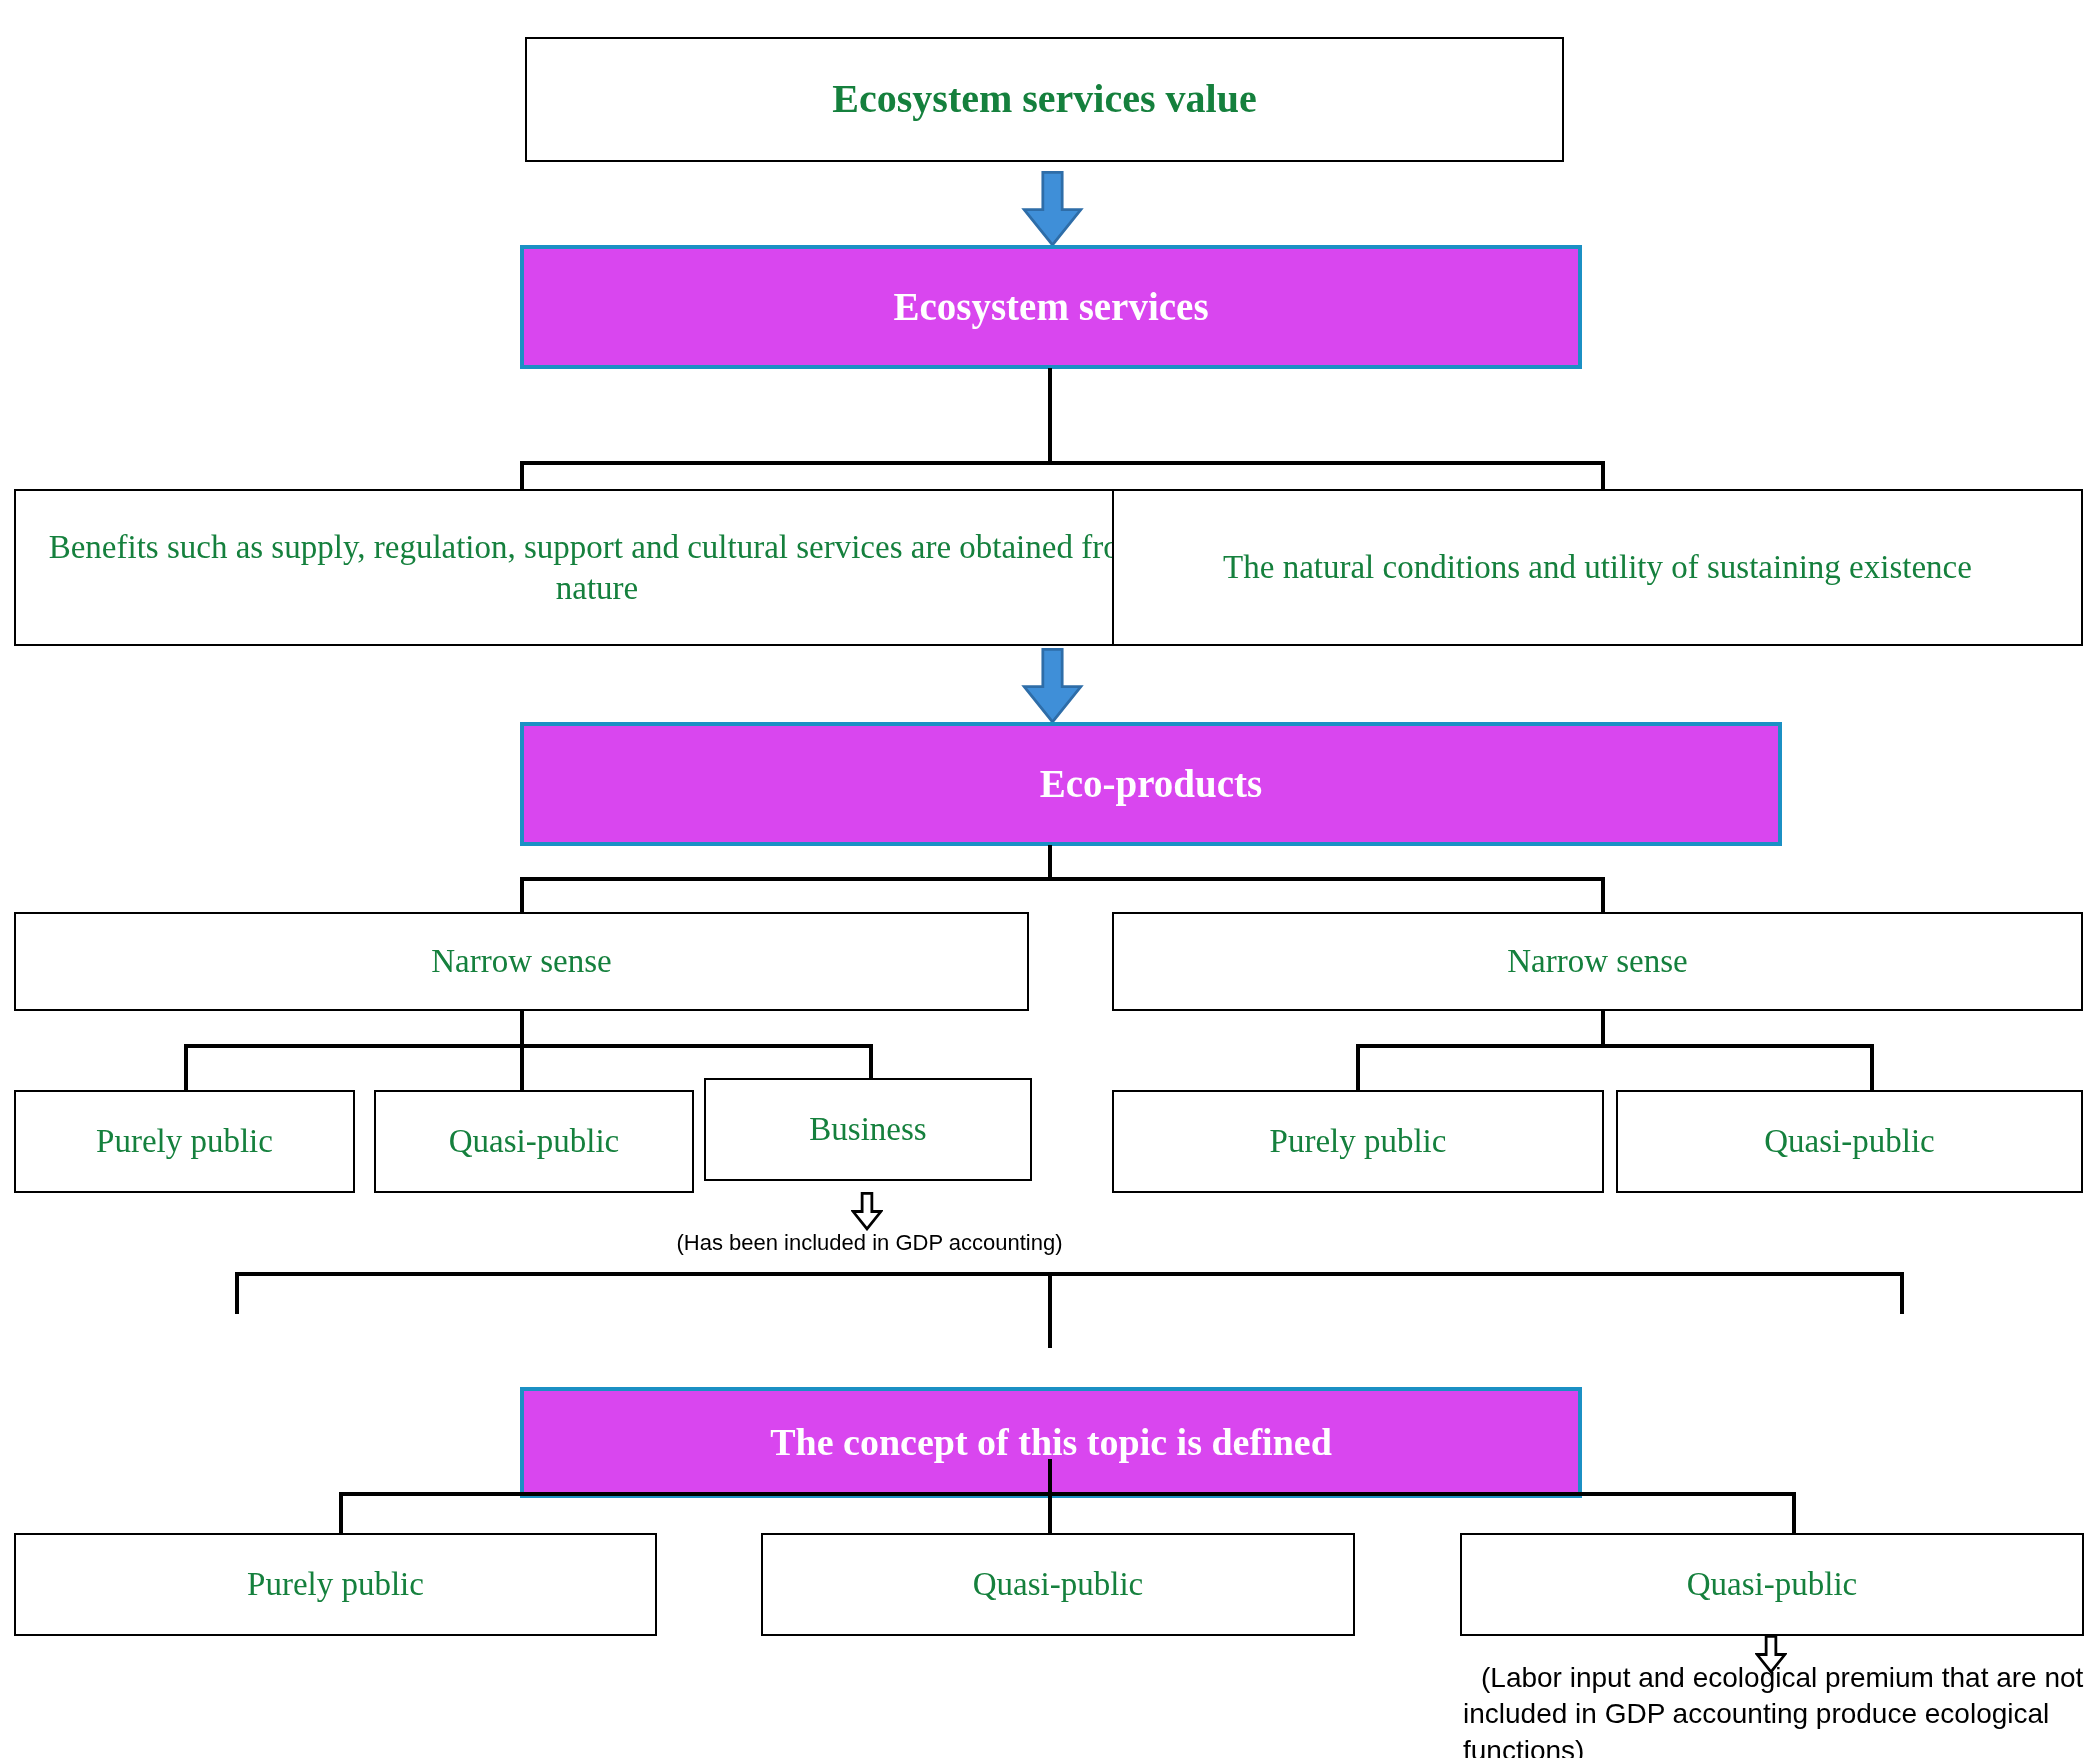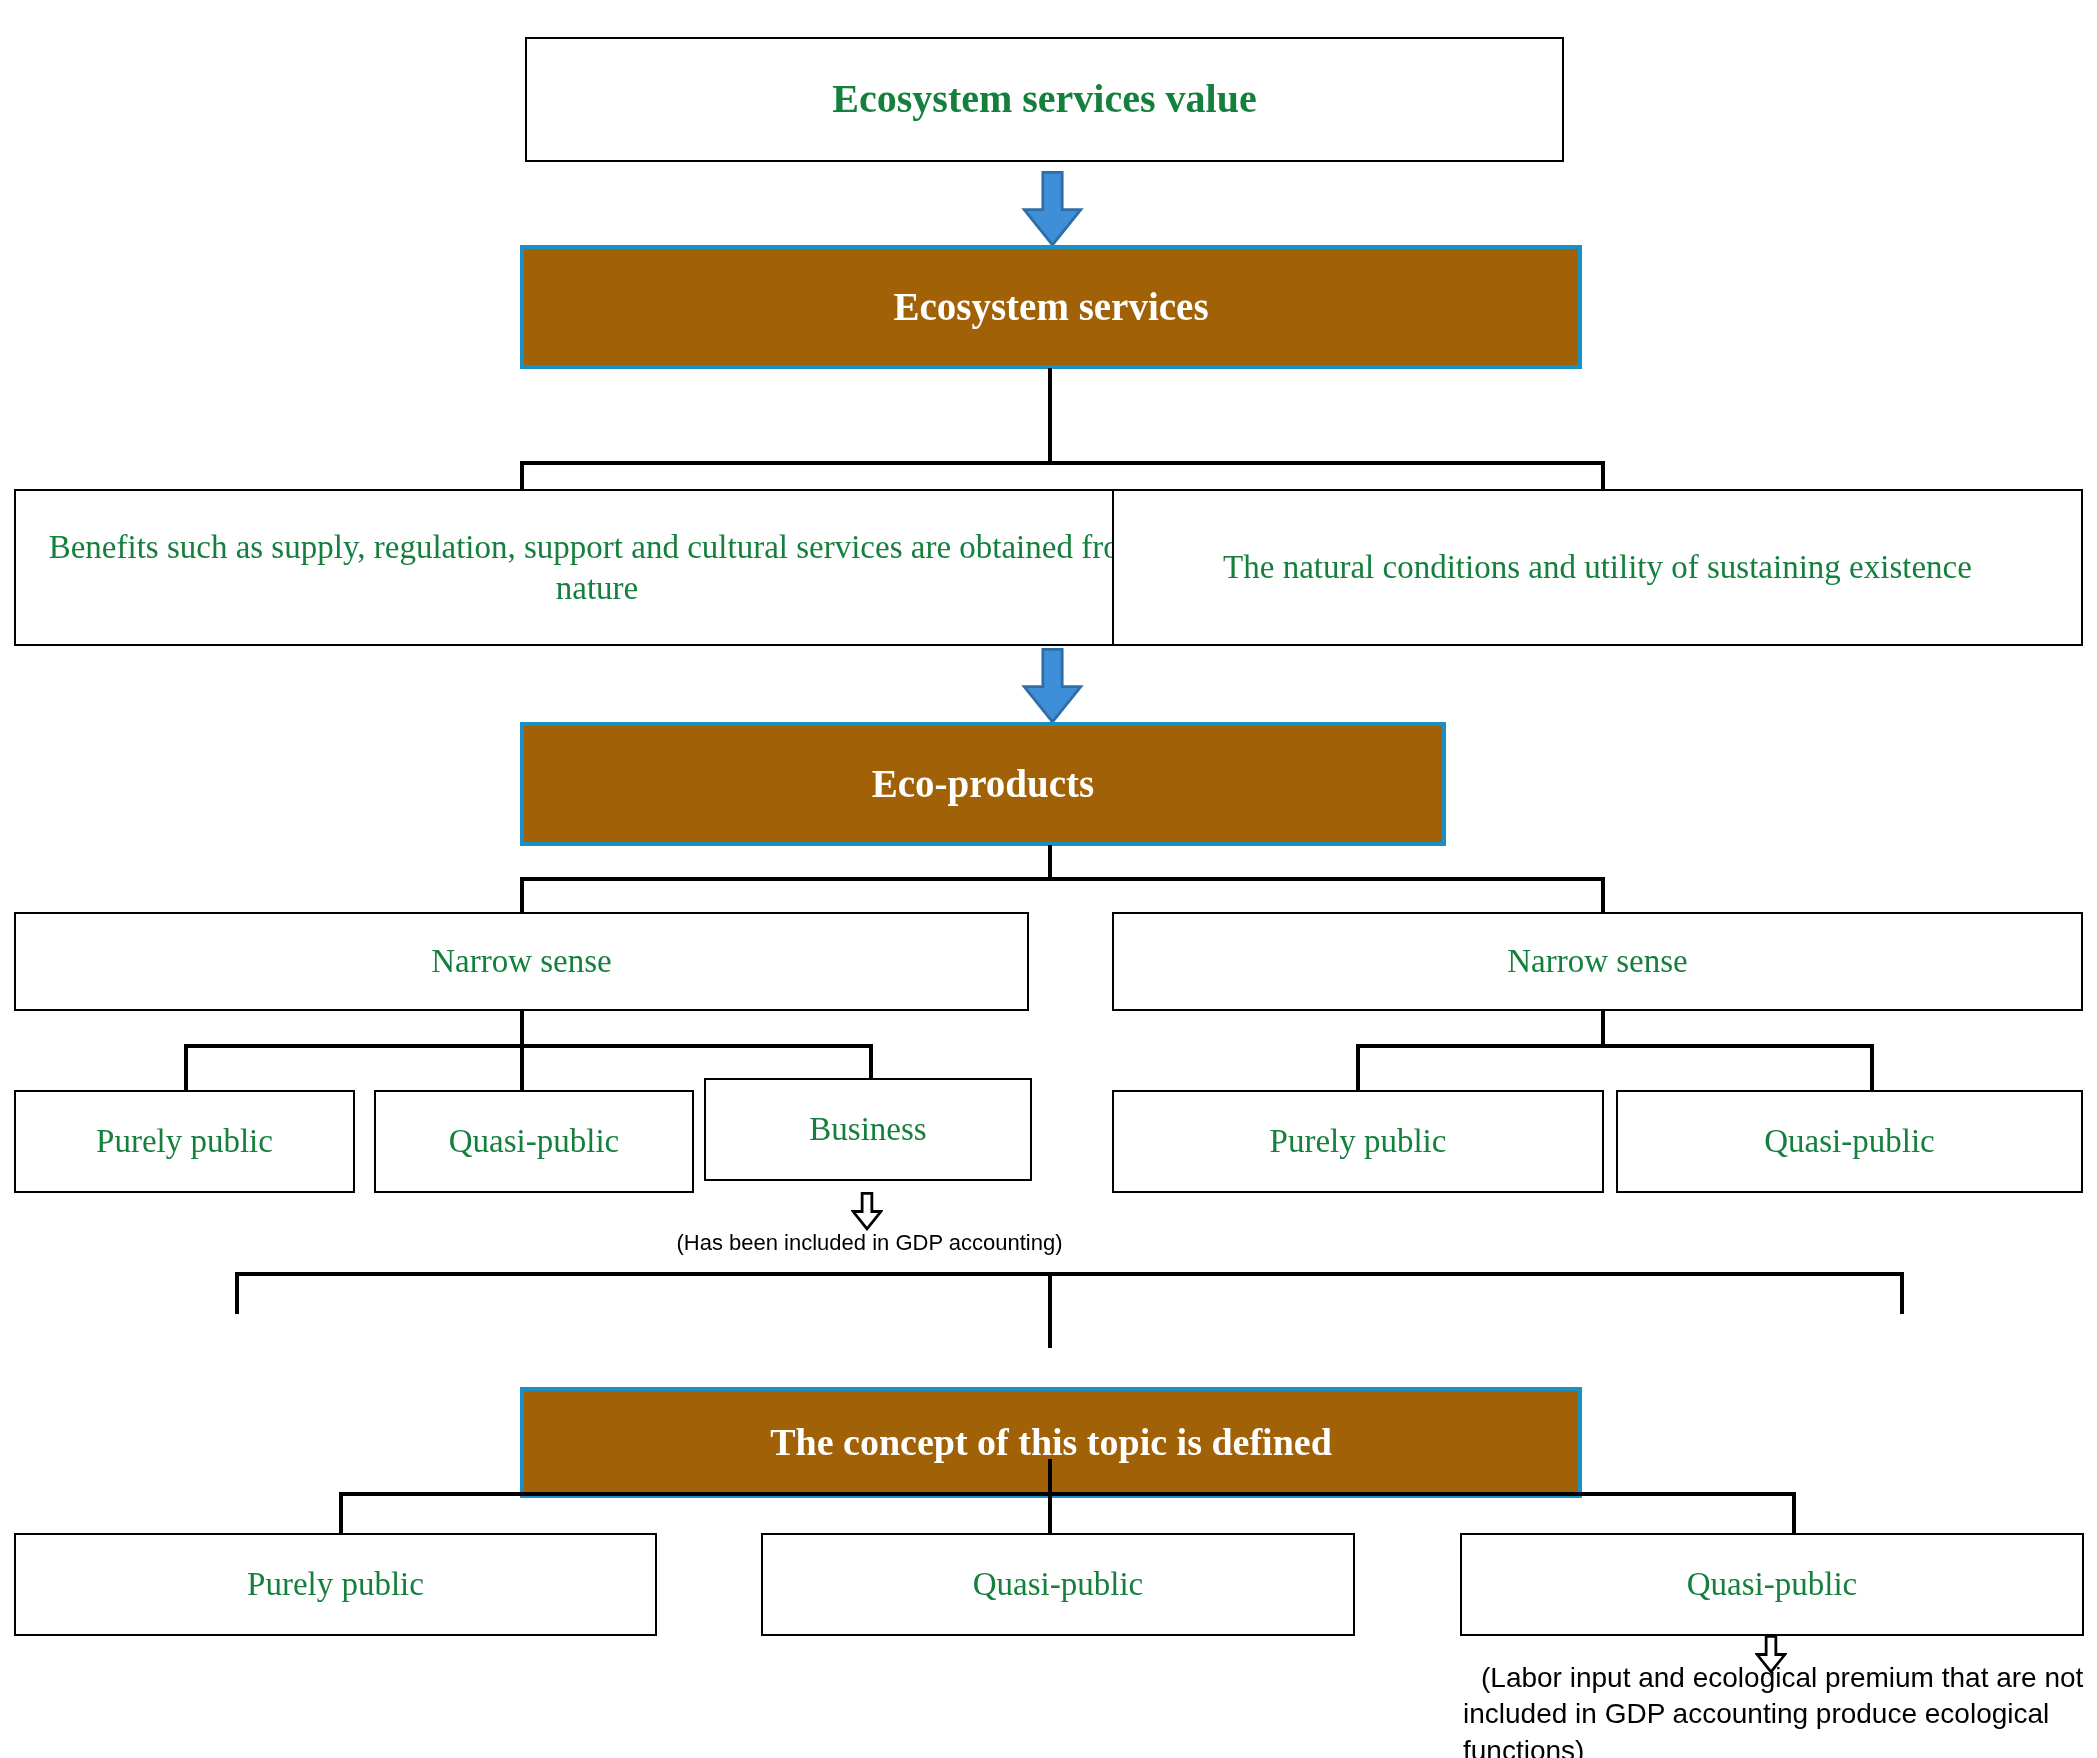--- a/index.html
+++ b/index.html
@@ -16,21 +16,21 @@
     display:flex;align-items:center;justify-content:center;
     text-align:center;
     color:#15803d;
     line-height:1.22;
     padding:2.8px 8.3px;
   }
   .node .txt{display:block;width:100%;}
 
   
   .green{
-    background:#a16207;
+    background:#d946ef;
     border:4.2px solid #1b90c4;
     display:flex;align-items:center;justify-content:center;
     text-align:right;
     color:#ffffff;
     font-weight:bold;
     line-height:1.2;
   }
 
   
   .hline{background:#000000;}
@@ -90,21 +90,21 @@
   <div class="abs node f-desc" style="left:1112px;top:489px;width:971px;height:157px;">
     <span class="txt">The natural conditions and utility of sustaining existence</span>
   </div>
 
   <div class="bluearrow" style="left:1021px;top:648px;width:63px;height:76px;">
     <svg width="63" height="76" viewBox="0 0 90 110" xmlns="http://www.w3.org/2000/svg">
       <polygon points="31,2 59,2 59,56 86,56 45,107 4,56 31,56" fill="#3f8fd8" stroke="#2e6da8" stroke-width="4" stroke-linejoin="miter"></polygon>
     </svg>
   </div>
 
-  <div class="abs green f-green-lg" style="left:520px;top:722px;width:926px;height:124px;">
+  <div class="abs green f-green-lg" style="left:520px;top:722px;width:1262px;height:124px;">
     <span class="txt">Eco-products</span>
   </div>
 
   <div class="abs vline" style="left:1048px;top:845px;width:3.5px;height:35px;"></div>
   <div class="abs hline" style="left:520px;top:877px;width:1085px;height:3.5px;"></div>
   <div class="abs vline" style="left:520px;top:877px;width:3.5px;height:36px;"></div>
   <div class="abs vline" style="left:1601px;top:877px;width:3.5px;height:36px;"></div>
 
   <div class="abs node f-sense" style="left:14px;top:912px;width:1015px;height:99px;">
     <span class="txt">Narrow sense</span>

